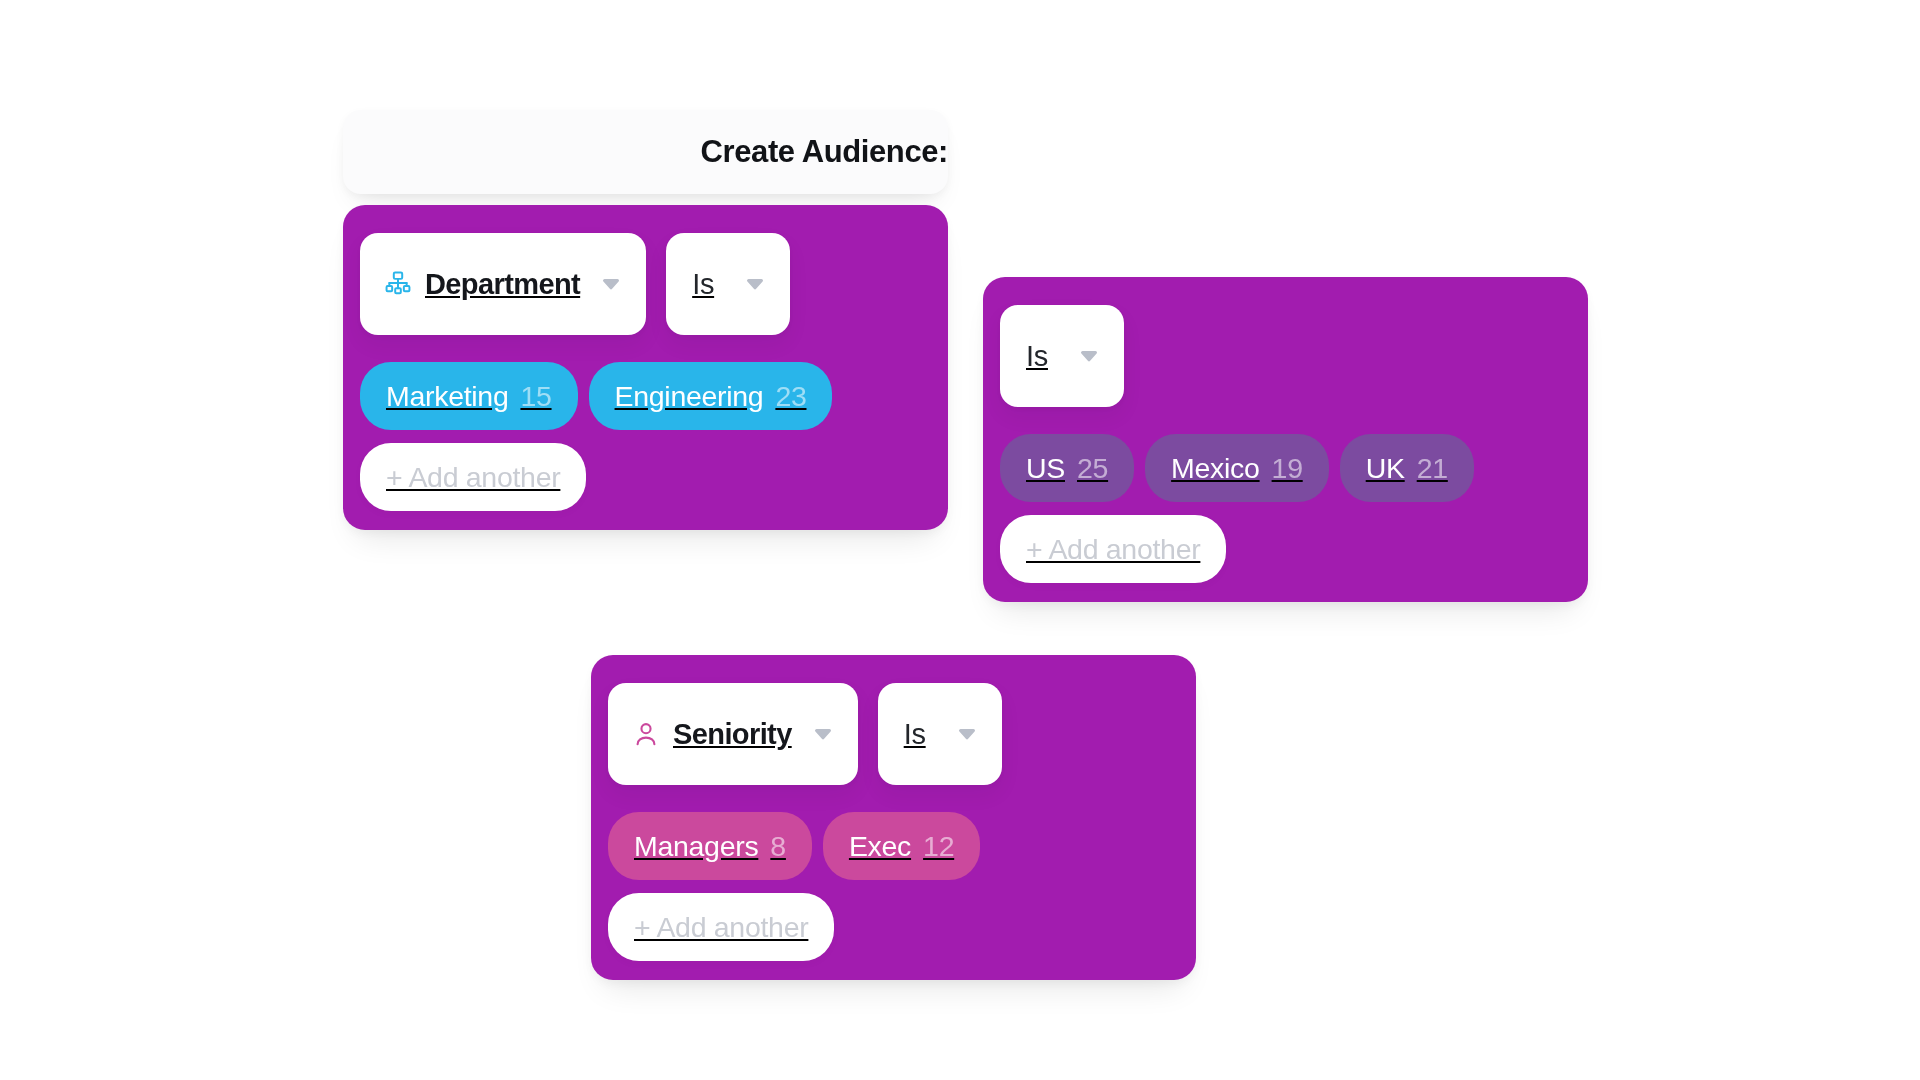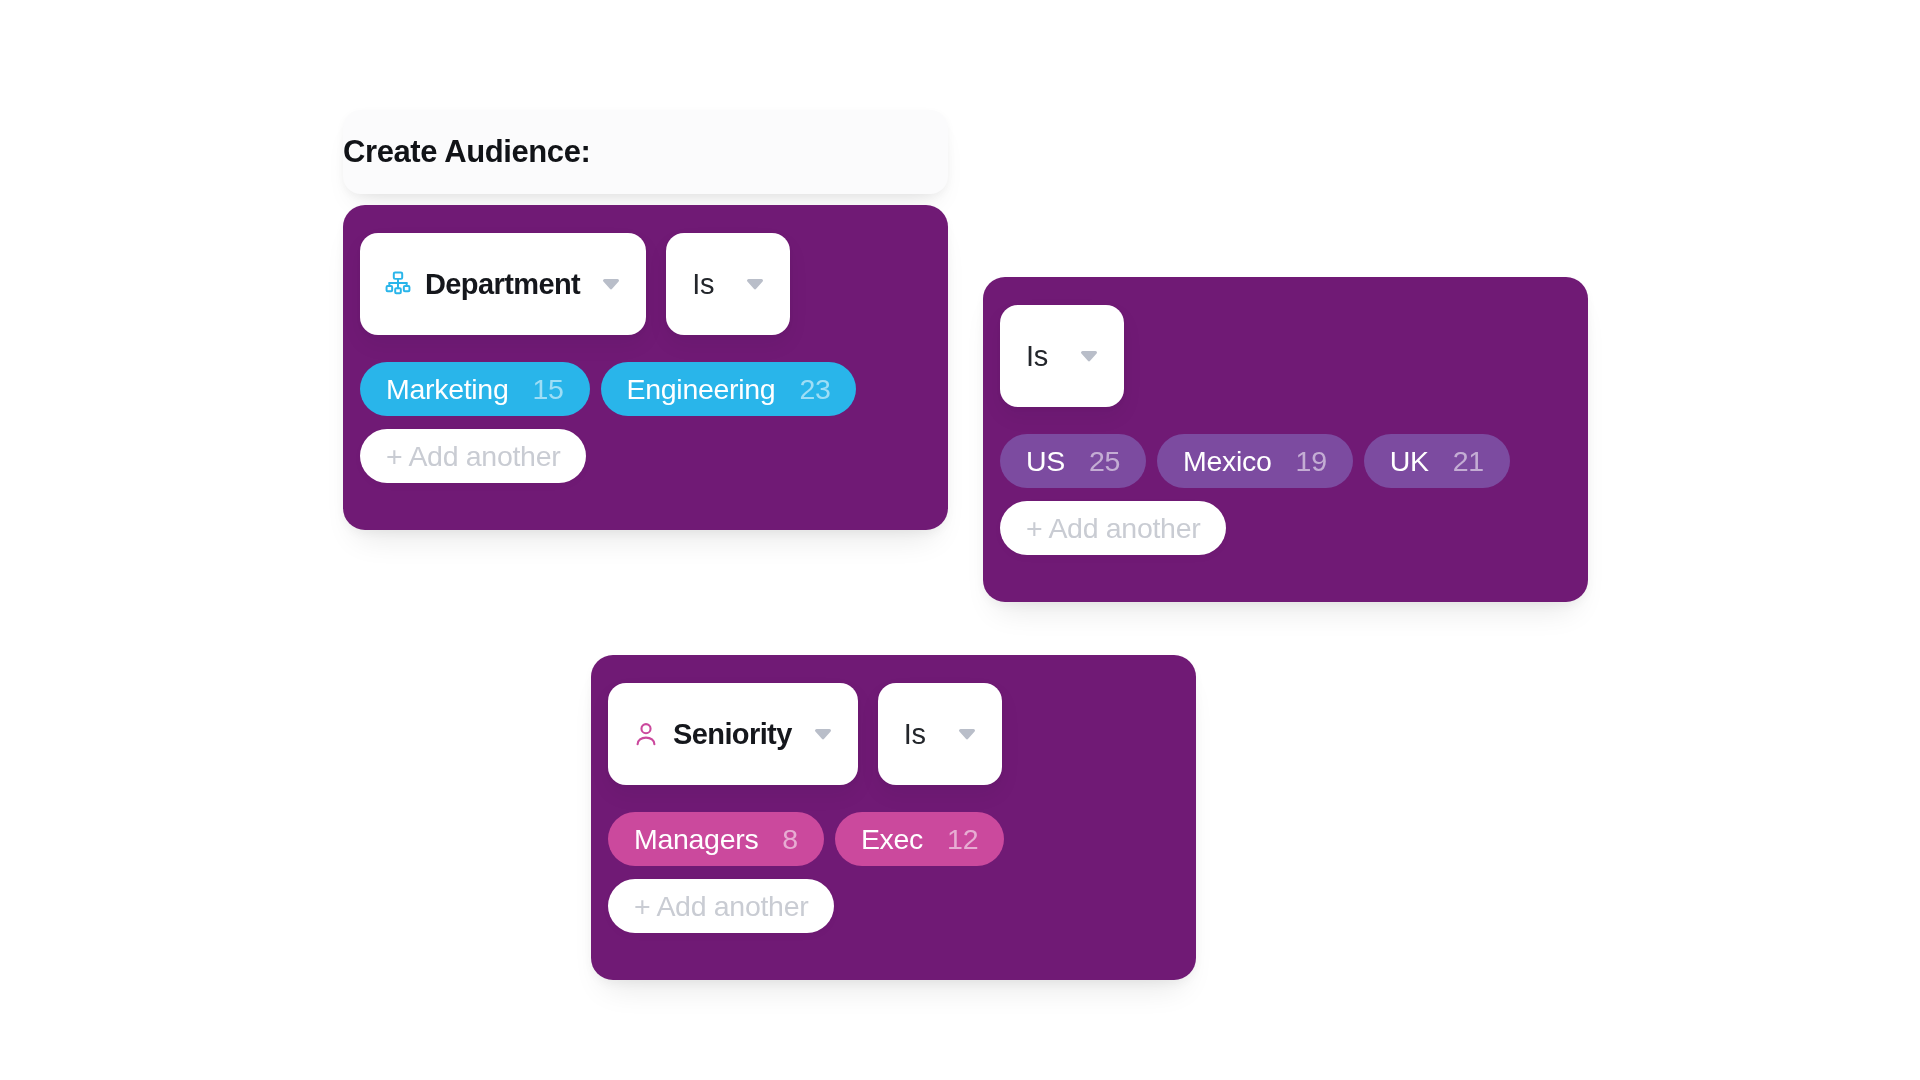--- a/index.html
+++ b/index.html
@@ -9,31 +9,32 @@
     font-family:"Liberation Sans","DejaVu Sans",sans-serif;
     position:relative;
     overflow:hidden;
   }
   .canvas { position:absolute; inset:0; }
 
   .title-card {
     position:absolute; left:343px; top:110px; width:605px; height:84px;
     background:#fbfbfc; border-radius:18px;
     box-shadow:0 16px 28px -12px rgba(0,0,0,0.10), 0 3px 8px rgba(0,0,0,0.04);
-    display:flex; align-items:center; justify-content:flex-start;
+    display:flex; align-items:center; justify-content:flex-end;
   }
   .title-card .title {
     font-size:31px; font-weight:700; color:#111317; letter-spacing:-0.4px;
   }
 
   .card {
     position:absolute; width:605px; height:325px;
-    background:#701a75; border-radius:22px;
+    background:#a21caf; border-radius:22px;
     box-shadow:0 20px 32px -14px rgba(0,0,0,0.11), 0 4px 10px rgba(0,0,0,0.04);
     padding:28px 17px 12px 17px;
+    text-decoration:underline;
   }
   .card-department { left:343px; top:205px; }
   .card-location   { left:983px; top:277px; }
   .card-seniority  { left:591px; top:655px; }
 
   .selector-row { display:flex; gap:20px; align-items:center; }
   .selector, .operator {
     background:#ffffff; height:102px; border-radius:18px;
     display:inline-flex; align-items:center;
     box-shadow:0 10px 22px rgba(17,24,39,0.05), 0 2px 5px rgba(0,0,0,0.03);
@@ -52,25 +53,25 @@
     font-size:29px; font-weight:500; color:#23262b; margin-right:16px; letter-spacing:-0.3px;
   }
   .chev { display:inline-flex; }
   .chev svg { width:18px; height:12px; }
 
   .chips {
     display:flex; flex-wrap:wrap; gap:13px 11px;
     margin-top:27px; max-width:572px; align-content:flex-start;
   }
   .chip {
-    height:54px; border-radius:31px; background:var(--accent);
+    height:68px; border-radius:31px; background:var(--accent);
     display:inline-flex; align-items:center; padding:0 26px;
     font-size:28.5px; color:#ffffff; letter-spacing:-0.3px; white-space:nowrap;
   }
-  .chip-count { margin-left:24px; color:rgba(255,255,255,0.55); }
+  .chip-count { margin-left:12px; color:rgba(255,255,255,0.55); }
   .chip.add {
     background:#ffffff; color:#c9ccd3;
     box-shadow:0 3px 10px rgba(0,0,0,0.025);
   }
 </style>
 </head>
 <body>
 
 <div class="canvas">
 

